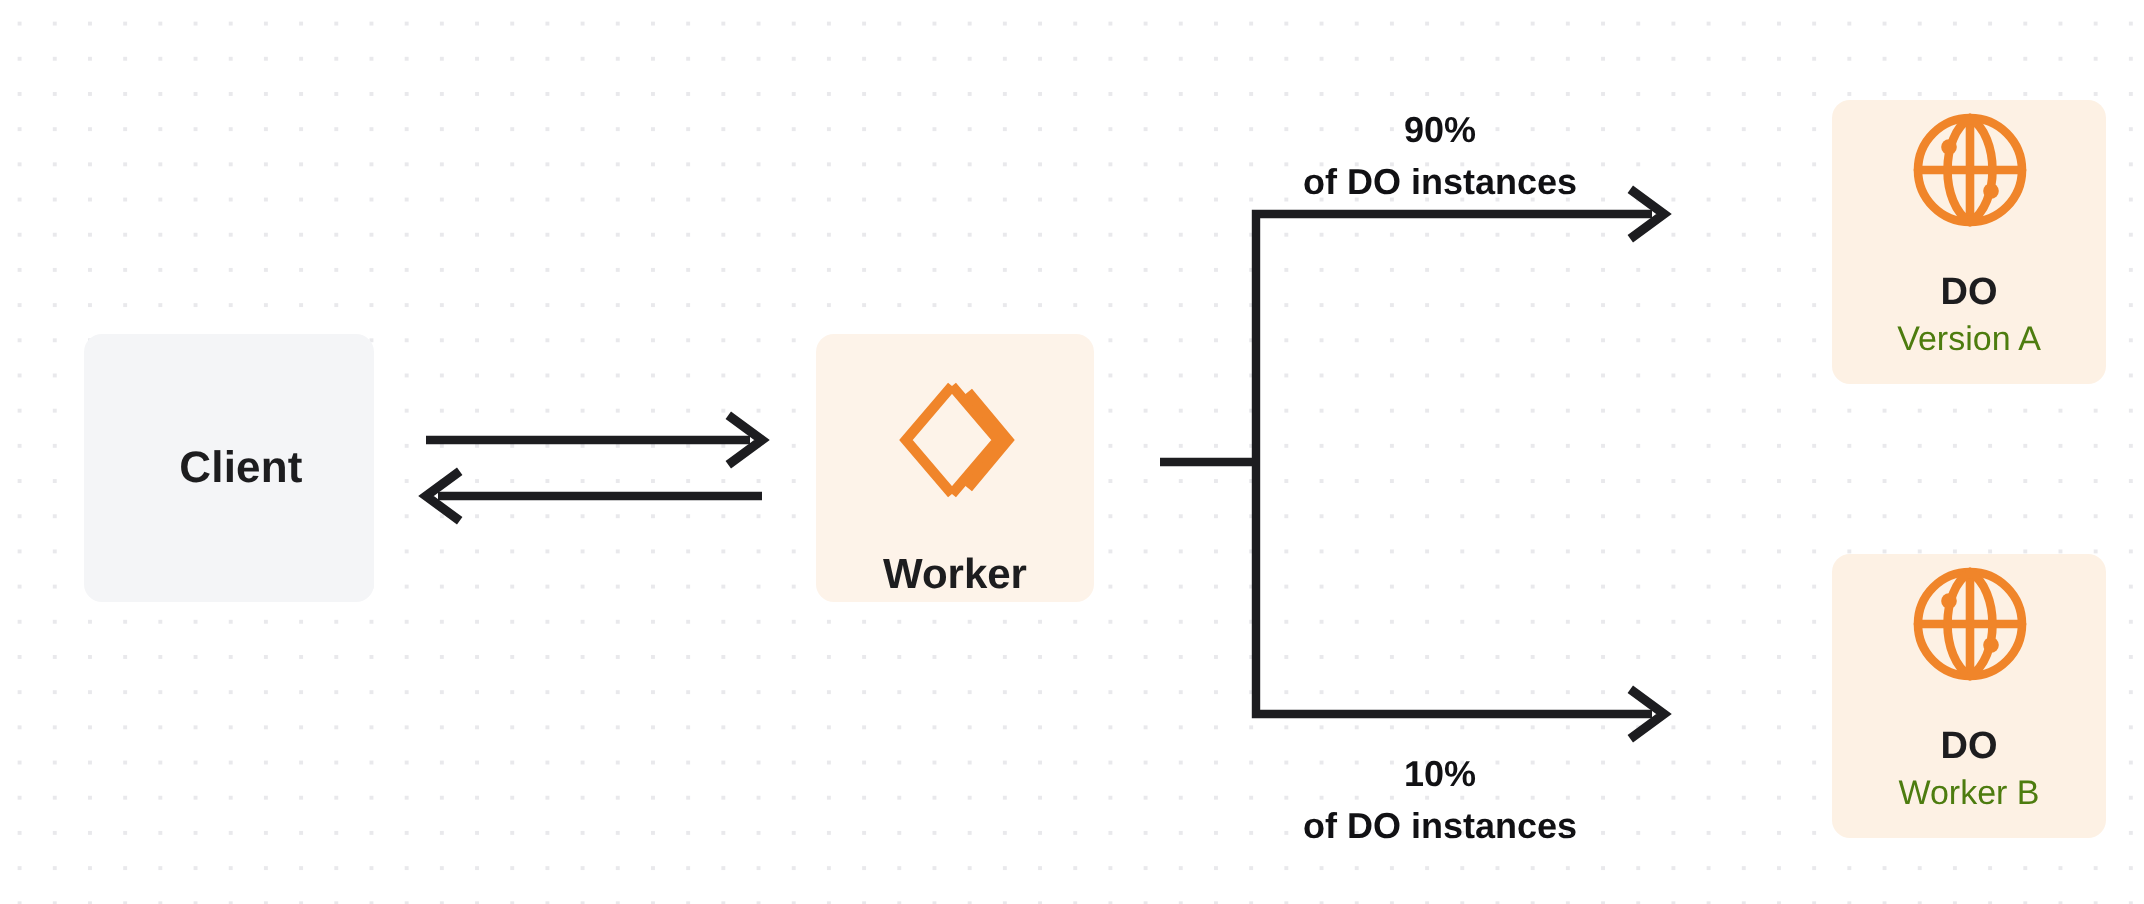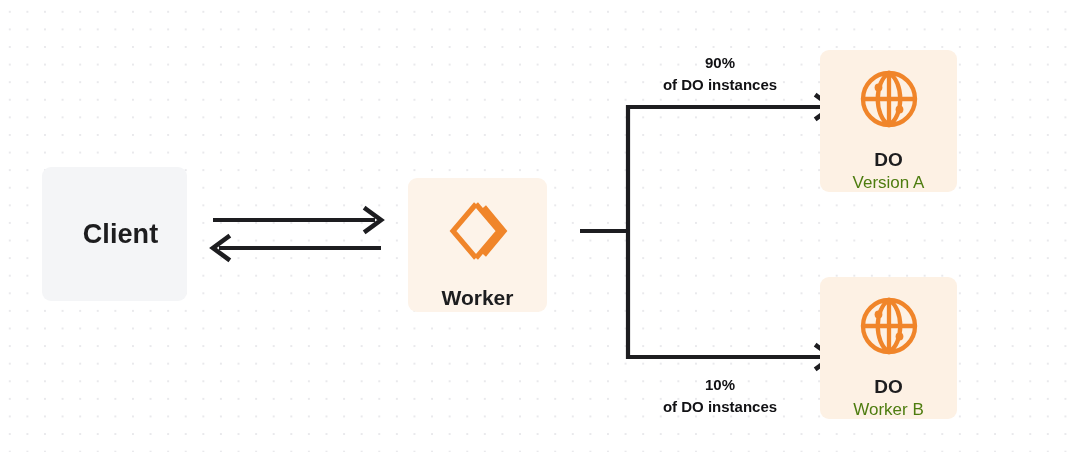--- a/index.html
+++ b/index.html
@@ -30,69 +30,69 @@
     box-sizing: border-box;
   }
   #client-node {
     left: 42px;
     top: 167px;
     width: 145px;
     height: 134px;
     background: #f4f5f7;
   }
   #client-label {
-    font-size: 27px;
+    font-size: 22px;
     font-weight: bold;
     color: #1d1d1f;
     letter-spacing: .1px;
     margin-left: 12px;
   }
   #worker-node {
     left: 408px;
-    top: 178px;
+    top: 167px;
     width: 139px;
     height: 134px;
     background: #fdf3e9;
     justify-content: flex-start;
     padding-top: 22px;
   }
   #worker-label {
     font-size: 21px;
     font-weight: bold;
     color: #1d1d1f;
     margin-top: 20px;
   }
   .do-node {
-    left: 820px;
+    left: 916px;
     width: 137px;
     height: 142px;
     background: #fdf1e4;
     justify-content: flex-start;
-    padding-top: 18px;
+    padding-top: 4px;
   }
   #do-a-node { top: 50px; }
   #do-b-node { top: 277px; }
   .do-title {
     font-size: 19px;
     font-weight: bold;
     color: #1d1d1f;
     margin-top: 16px;
     line-height: 1.1;
   }
   .do-sub {
     font-size: 17px;
     font-weight: normal;
     color: #4d7c0f;
     margin-top: 3px;
     line-height: 1.1;
   }
   .edge-label {
     position: absolute;
     text-align: center;
-    font-size: 15px;
+    font-size: 18px;
     font-weight: bold;
     color: #111114;
     line-height: 1.45;
     white-space: nowrap;
   }
   #label-top {
     left: 600px;
     top: 52px;
     width: 240px;
   }

